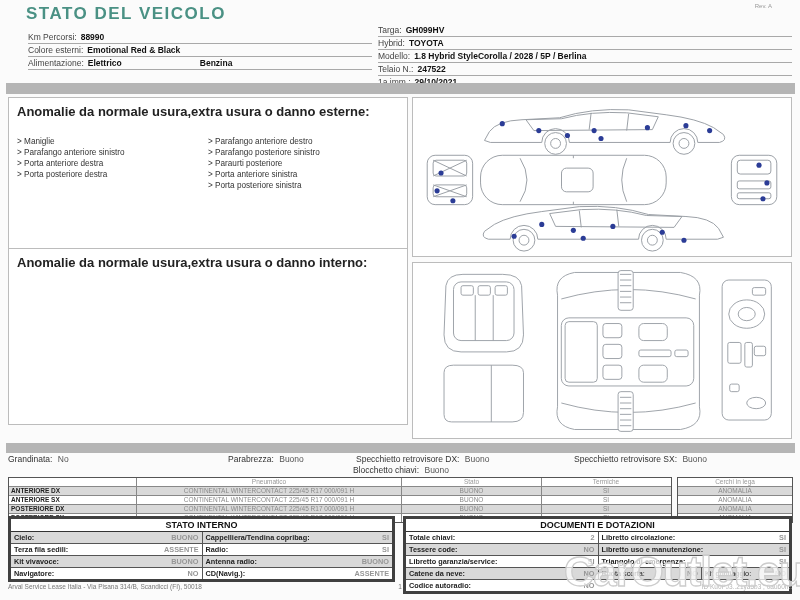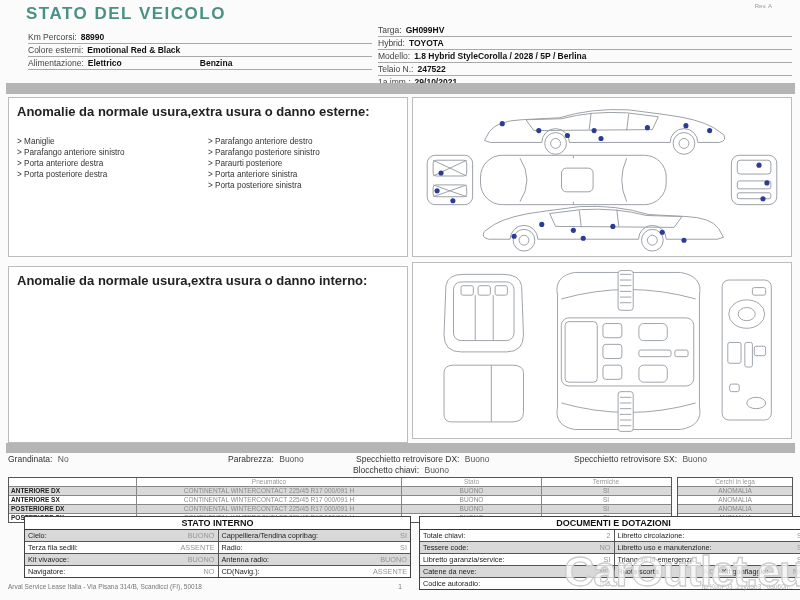--- a/index.html
+++ b/index.html
@@ -41,31 +41,31 @@
   .tcell{font-size:6.5px;line-height:8px;padding:0 2px;overflow:hidden;white-space:nowrap;
          border-left:1px solid #888;box-sizing:border-box;}
   .tcell:first-child{border-left:none;}
   .thead{color:#9a9a9a;text-align:center;}
   .tpos{font-weight:bold;color:#222;}
   .tgray{color:#8a8a8a;text-align:center;}
   .rowg{background:#d9d9d9;}
   .crow{font-size:6.5px;line-height:8px;text-align:center;border-top:1px solid #888;}
   .crow:first-child{border-top:none;}
   
-  .btab{border:1px solid #404040;background:#fff;box-sizing:border-box;margin-left:16px;}
+  .btab{border:3px solid #404040;background:#fff;box-sizing:border-box;}
   .bhead{font-size:9px;font-weight:bold;text-align:center;line-height:12px;color:#111;
          border-bottom:1px solid #333;}
   .brow{display:flex;border-top:1px solid #555;font-size:7.3px;line-height:11px;}
   .brow:nth-of-type(2){border-top:none;}
   .bcell{display:flex;justify-content:space-between;box-sizing:border-box;
          border-left:1px solid #555;padding:0 3px;overflow:hidden;white-space:nowrap;}
   .bcell:first-child{border-left:none;}
   .bcell .lab{color:#222;}
   .bcell .val{color:#969696;margin-left:4px;}
-  .w50{width:50%;}
+  .w50{width:50%;font-weight:bold;}
   .w27{width:27%;}
   .w23{width:23%;}
   
   .footer{left:8px;right:8px;top:583px;display:flex;font-size:6.5px;color:#777;}
   .footer .fc{flex:1;text-align:center;}
   .footer .fl{flex:2.2;text-align:left;}
   .footer .fr{flex:2.2;text-align:right;color:#b5b5b5;}
   
   .wm{right:-4px;top:548px;font-size:42px;font-weight:bold;letter-spacing:-1px;
       color:rgba(255,255,255,0.72);-webkit-text-stroke:1.3px #cccccc;z-index:9;pointer-events:none;}
@@ -204,21 +204,21 @@
         <circle class="dot" cx="124" cy="128" r="2.6"></circle>
       <circle class="dot" cx="156" cy="134" r="2.6"></circle>
         <circle class="dot" cx="166" cy="142" r="2.6"></circle>
       <circle class="dot" cx="196" cy="130" r="2.6"></circle>
         <circle class="dot" cx="246" cy="136" r="2.6"></circle>
       <circle class="dot" cx="268" cy="144" r="2.6"></circle>
     </g>
   </svg>
 </div>
 
-<div class="abs panel" style="left:8px;top:266px;width:400px;height:177px;">
+<div class="abs panel" style="left:8px;top:248px;width:400px;height:177px;">
   <div class="p-title">Anomalie da normale usura,extra usura o danno interno:</div>
 </div>
 
 <div class="abs panel" style="left:412px;top:262px;width:380px;height:177px;">
   <svg width="378" height="175" viewBox="0 0 370 185">
 
     <g transform="translate(14,10)">
       <path class="car" d="M6,14 Q8,2 24,2 L66,2 Q84,2 86,14 L88,66 Q88,84 70,84 L22,84 Q4,84 4,66 Z"></path>
       <rect class="car" x="14" y="10" width="64" height="62" rx="8"></rect>
       <rect class="car" x="22" y="14" width="13" height="10" rx="2"></rect>

